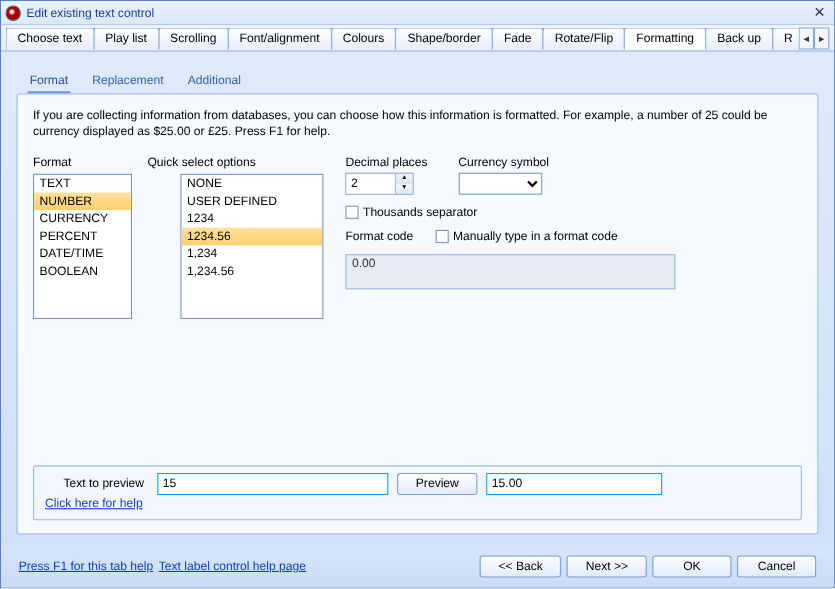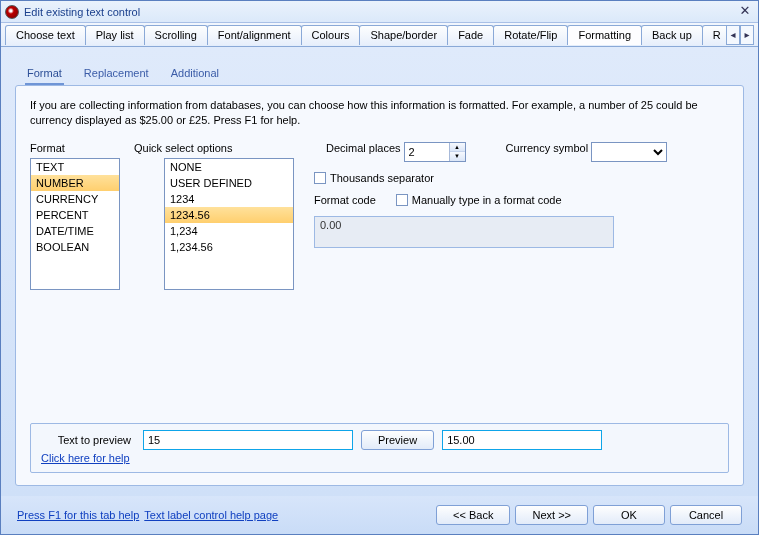--- a/index.html
+++ b/index.html
@@ -106,21 +106,21 @@
   .listbox .item {
     padding:2px 5px;
     cursor:pointer;
     white-space:nowrap;
   }
   .listbox .item.selected {
     background:linear-gradient(#ffe19b,#ffcf6e);
   }
   .right-col { flex:1; padding-left:6px;}
   .row { display:flex; align-items:center; gap:28px; margin-bottom:10px;}
-  .fld { display:flex; flex-direction:row; gap:3px;margin-left:12px;}
+  .fld { display:flex; flex-direction:column; gap:3px;}
   .spin {
     display:flex; border:1px solid #7a95c2; background:#fff;
     height:20px; width:62px;
   }
   .spin input {
     border:none; width:44px; font:inherit; padding:0 4px; outline:none;
   }
   .spin .btns {
     width:16px; display:flex; flex-direction:column;
     border-left:1px solid #a7b9d9;

